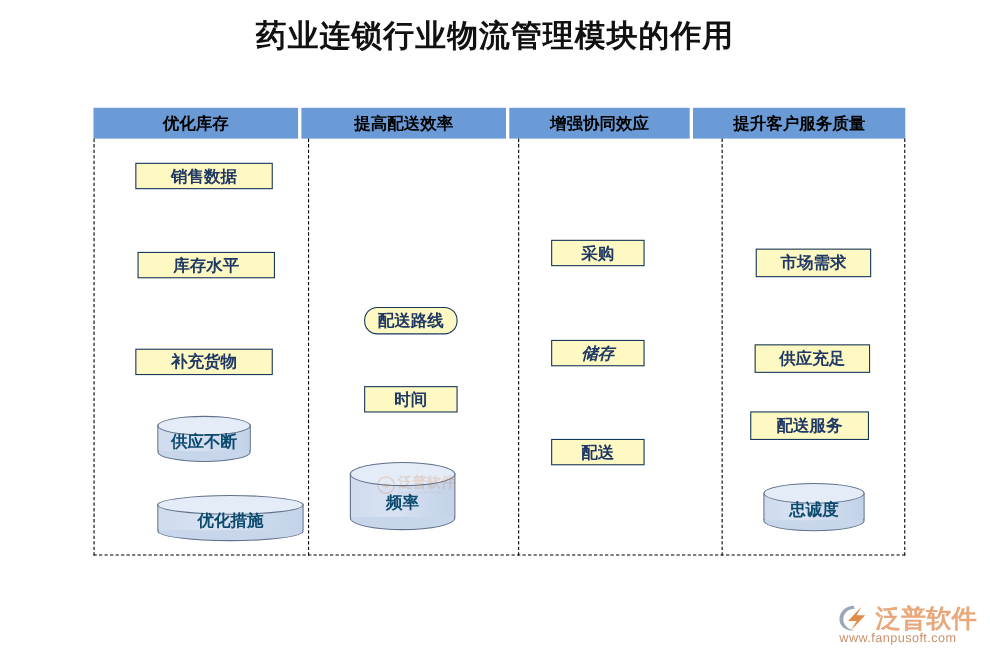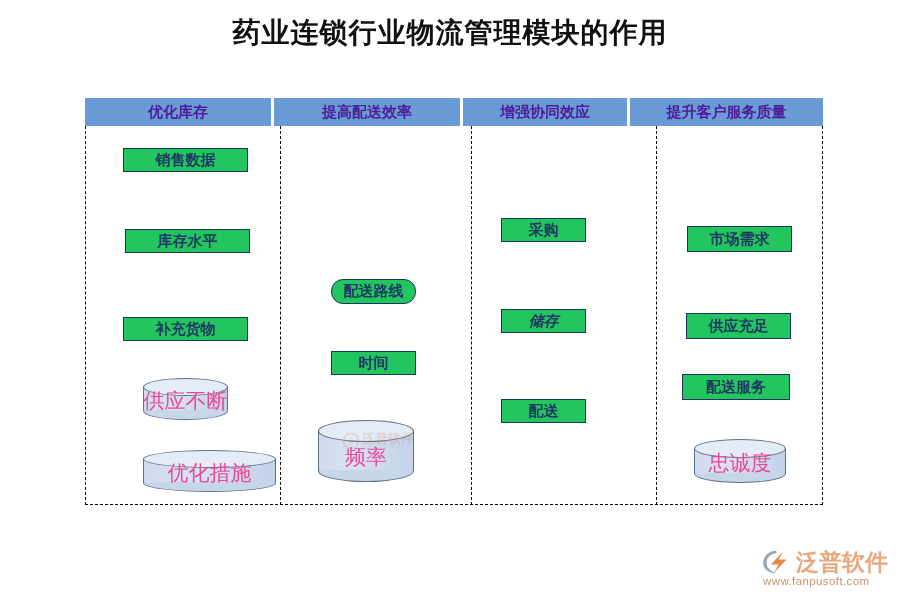--- a/index.html
+++ b/index.html
@@ -33,21 +33,21 @@
 
   
   .header-row{
     position:absolute;left:0;top:0;
     width:738px;height:28px;
   }
   .col-header{
     position:absolute;
     top:0;height:28px;
     background:#6b9bd6;
-    color:#4c1d95;
+    color:#000000;
     font-size:15px;
     font-weight:bold;
     display:flex;align-items:center;justify-content:center;
     font-family:"Liberation Serif","DejaVu Serif",serif;
   }
 
   
   .body-region{
     position:absolute;
     left:0;top:28px;
@@ -68,21 +68,21 @@
     position:absolute;
     box-sizing:border-box;
     display:flex;align-items:center;justify-content:center;
     color:#1f3864;
     font-weight:bold;
     font-size:15px;
     font-family:"Liberation Serif","DejaVu Serif",serif;
     white-space:nowrap;
   }
   .rect{
-    background:#22c55e;
+    background:#fef9c3;
     border:1px solid #17375e;
   }
 
   
   .cyl{
     position:absolute;
   }
   .cyl .cyl-body{
     position:absolute;left:0;right:0;
     background:linear-gradient(to right,#cfdcee 0%,#d8e2f2 40%,#c2d2e8 100%);
@@ -97,21 +97,21 @@
   }
   .cyl .cyl-top{
     position:absolute;left:0;right:0;
     border:1px solid #60708a;
     border-radius:50%;
     background:#e4ecf7;
   }
   .cyl .cyl-label{
     position:absolute;left:0;right:0;
     display:flex;align-items:center;justify-content:center;
-    color:#ec4899;font-weight:normal;font-size:21px;
+    color:#0c4a6e;font-weight:bold;font-size:15px;
     font-family:"Liberation Serif","DejaVu Serif",serif;
     white-space:nowrap;
     z-index:3;
   }
 
   
   .watermark{
     position:absolute;
     left:343px;top:428px;
     width:110px;height:26px;

